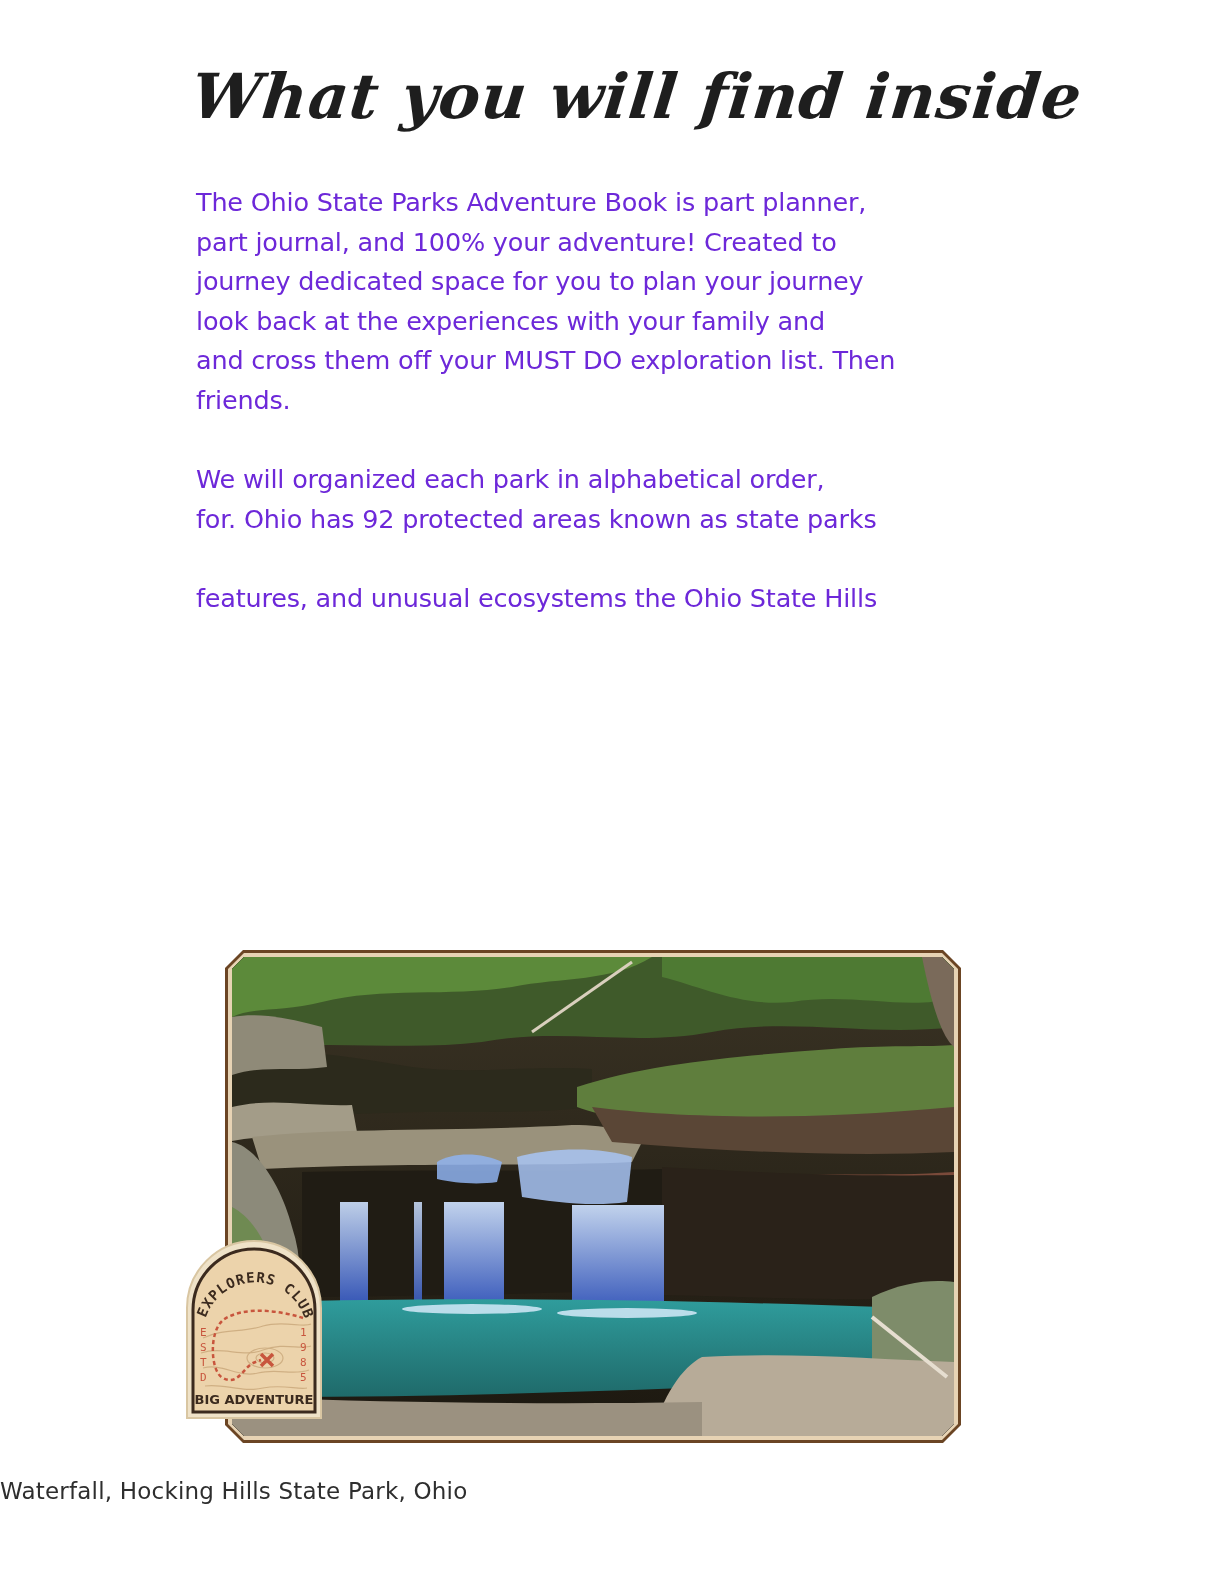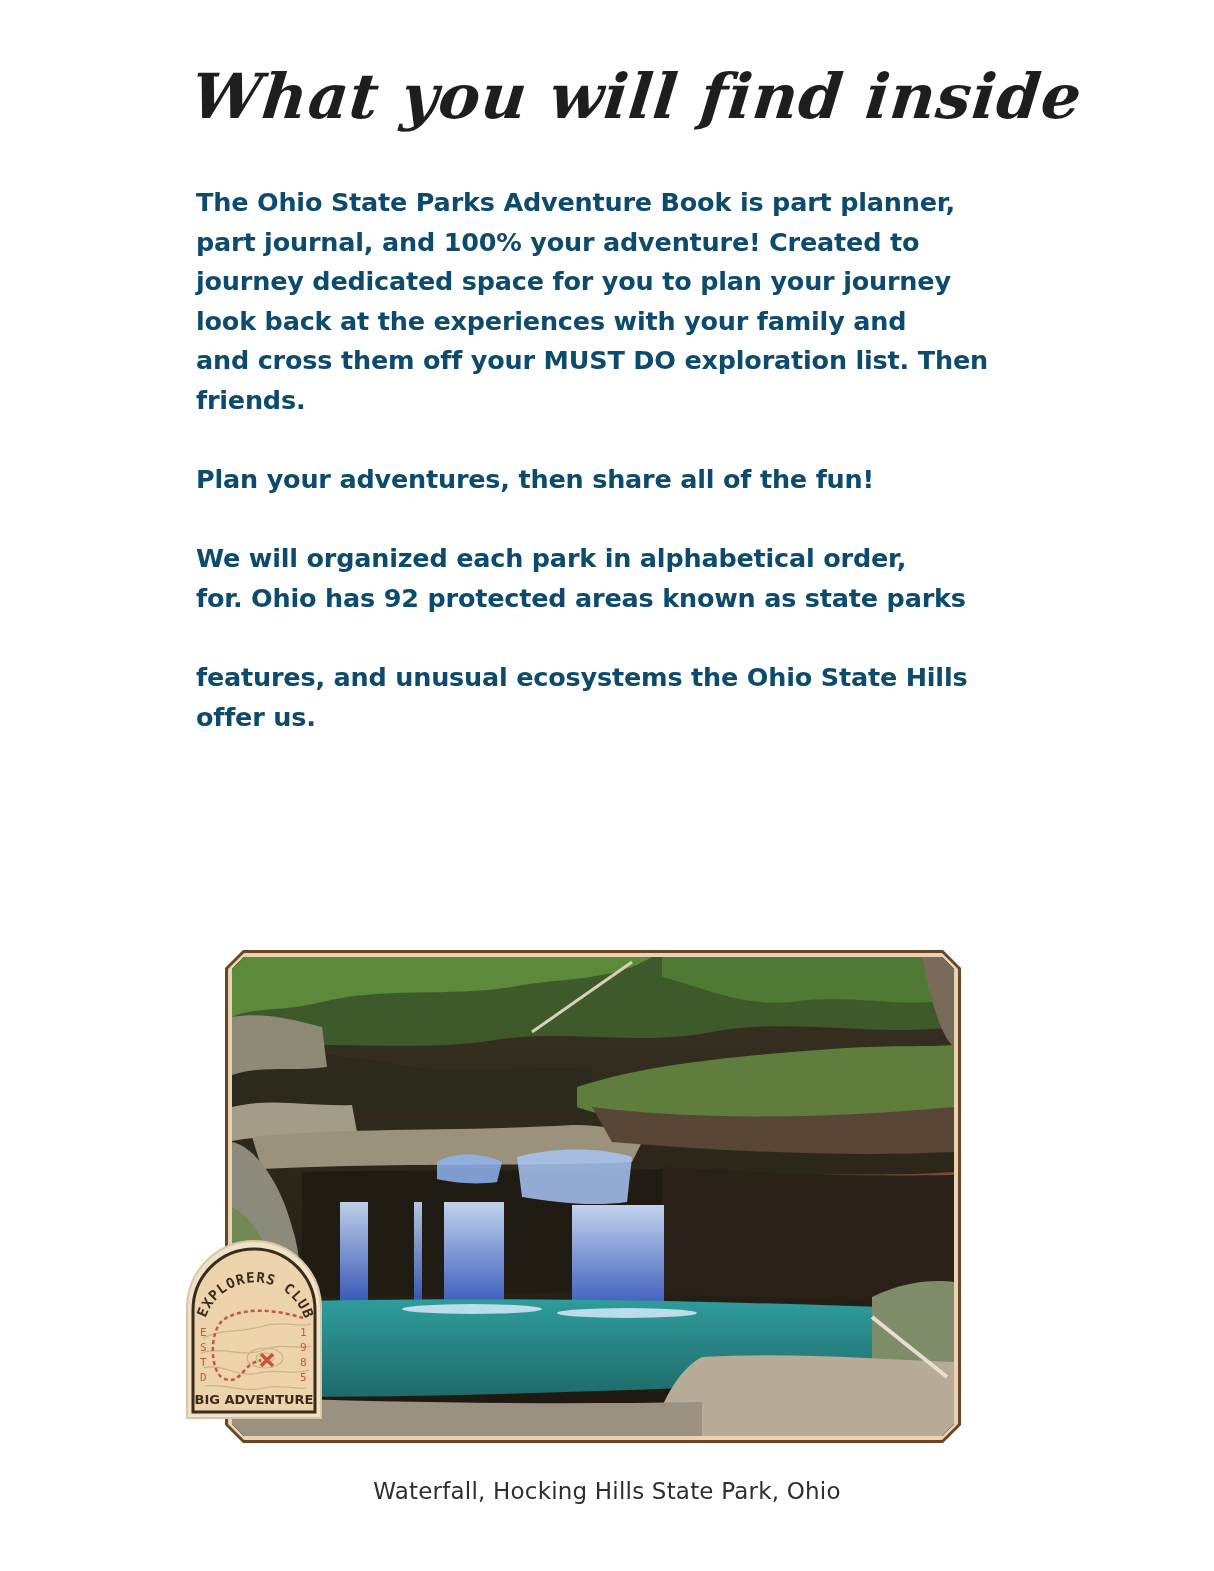--- a/index.html
+++ b/index.html
@@ -8,21 +8,21 @@
   .title {
     position: absolute; left: 192px; top: 60px;
     font-family: "DejaVu Serif", serif; font-style: italic; font-weight: bold;
     font-size: 62px; letter-spacing: 1px; color: #1e1e1e;
     transform: skewX(-6deg); white-space: nowrap;
   }
 
   .body-text { position: absolute; left: 196px; top: 183px; width: 800px; }
   .para {
     font-size: 25.5px; line-height: 39.6px; margin: 0 0 39.6px 0;
-    font-weight: bold; color: #0c4a6e; letter-spacing: -0.2px;
+    font-weight: normal; color: #6d28d9; letter-spacing: -0.2px;
   }
   .para .ln { display: block; white-space: nowrap; }
 
   .photo-wrap { position: absolute; left: 225px; top: 950px; width: 736px; height: 493px; }
   .photo-frame {
     position: absolute; inset: 0;
     background: #6b4524;
     clip-path: polygon(18px 0, calc(100% - 18px) 0, 100% 18px, 100% calc(100% - 18px), calc(100% - 18px) 100%, 18px 100%, 0 calc(100% - 18px), 0 18px);
   }
   .photo-frame-inner {
@@ -34,48 +34,44 @@
     position: absolute; left: 7px; top: 7px; right: 7px; bottom: 7px;
     clip-path: polygon(12px 0, calc(100% - 12px) 0, 100% 12px, 100% calc(100% - 12px), calc(100% - 12px) 100%, 12px 100%, 0 calc(100% - 12px), 0 12px);
     overflow: hidden;
     background: #2b2a1e;
   }
   .photo svg { width: 100%; height: 100%; display: block; }
 
   .badge { position: absolute; left: 183px; top: 1238px; width: 142px; height: 184px; }
 
   .caption {
-    position: absolute; left: 0; width: 1214px; top: 1478px; text-align: center;
+    position: absolute; left: 0; width: 1214px; top: 1478px; text-align: left;
     font-size: 23px; color: #2e2e2e; letter-spacing: 0.2px;
   }
 </style>
 </head>
 <body>
 
 <div class="title">What you will find inside</div>
 
 <div class="body-text">
   <p class="para">
     <span class="ln">The Ohio State Parks Adventure Book is part planner,</span>
     <span class="ln">part journal, and 100% your adventure! Created to</span>
     <span class="ln">journey dedicated space for you to plan your journey</span>
     <span class="ln">look back at the experiences with your family and</span>
     <span class="ln">and cross them off your MUST DO exploration list. Then</span>
     <span class="ln">friends.</span>
   </p>
   <p class="para">
-    <span class="ln">Plan your adventures, then share all of the fun!</span>
-  </p>
-  <p class="para">
     <span class="ln">We will organized each park in alphabetical order,</span>
     <span class="ln">for. Ohio has 92 protected areas known as state parks</span>
   </p>
   <p class="para">
     <span class="ln">features, and unusual ecosystems the Ohio State Hills</span>
-    <span class="ln">offer us.</span>
   </p>
 </div>
 
 <div class="photo-wrap">
   <div class="photo-frame"></div>
   <div class="photo-frame-inner"></div>
   <div class="photo">
     <svg viewBox="0 0 722 479" preserveAspectRatio="none">
       <defs>
         <linearGradient id="pool" x1="0" y1="0" x2="0" y2="1">

